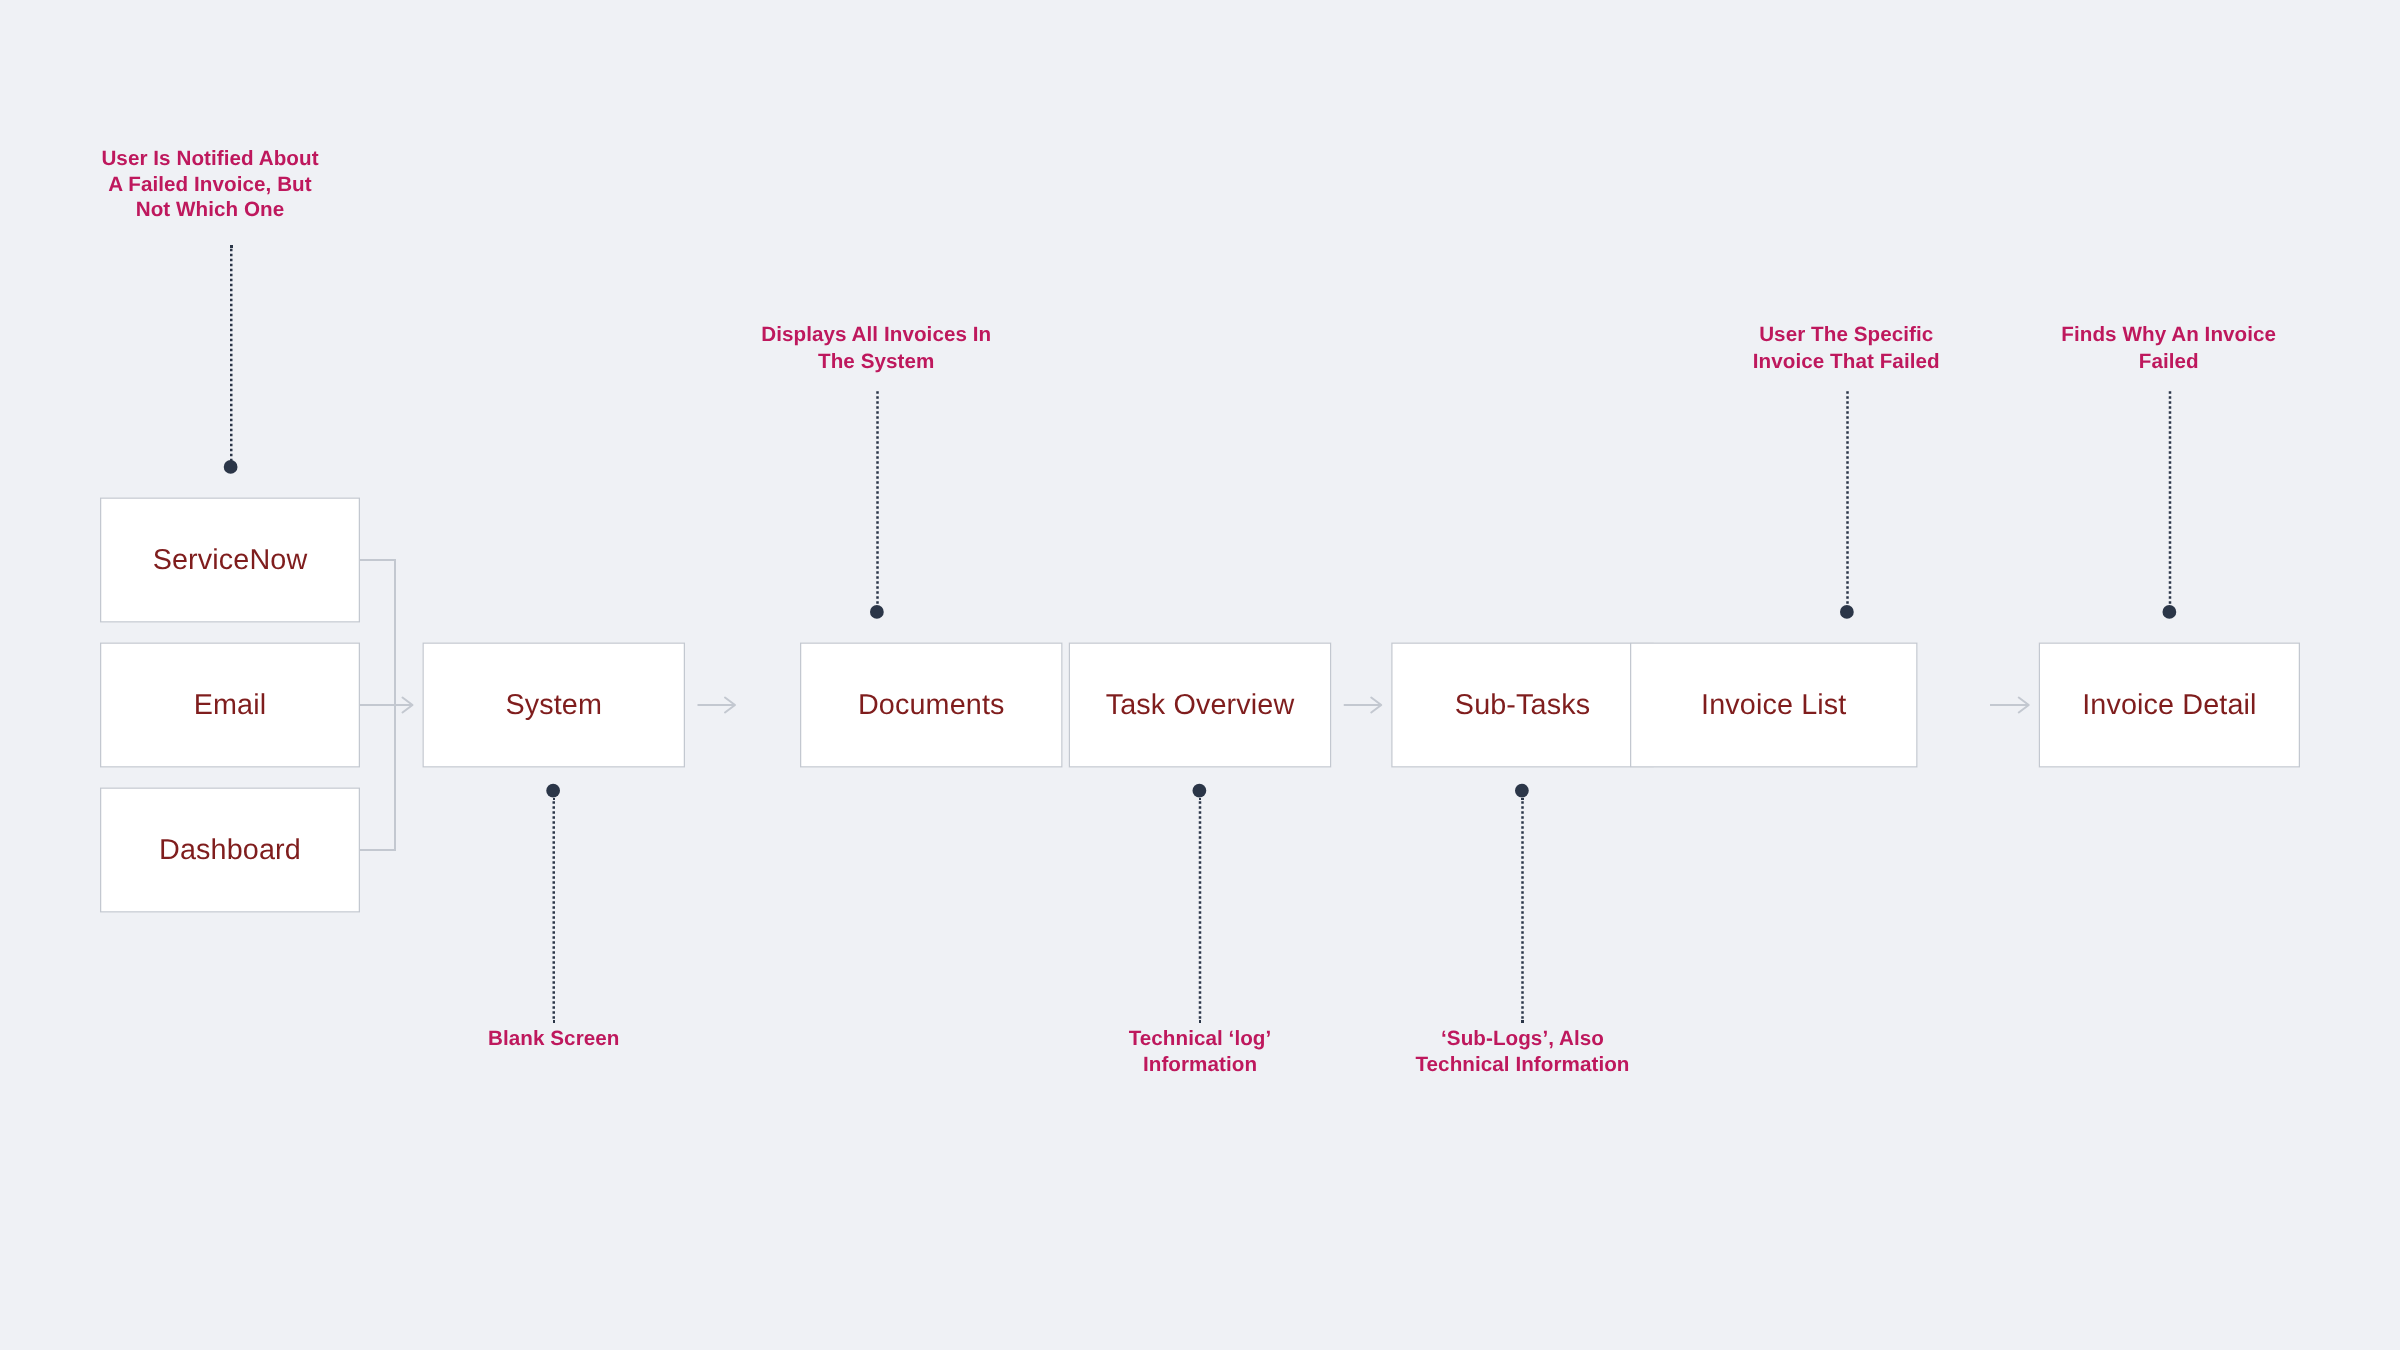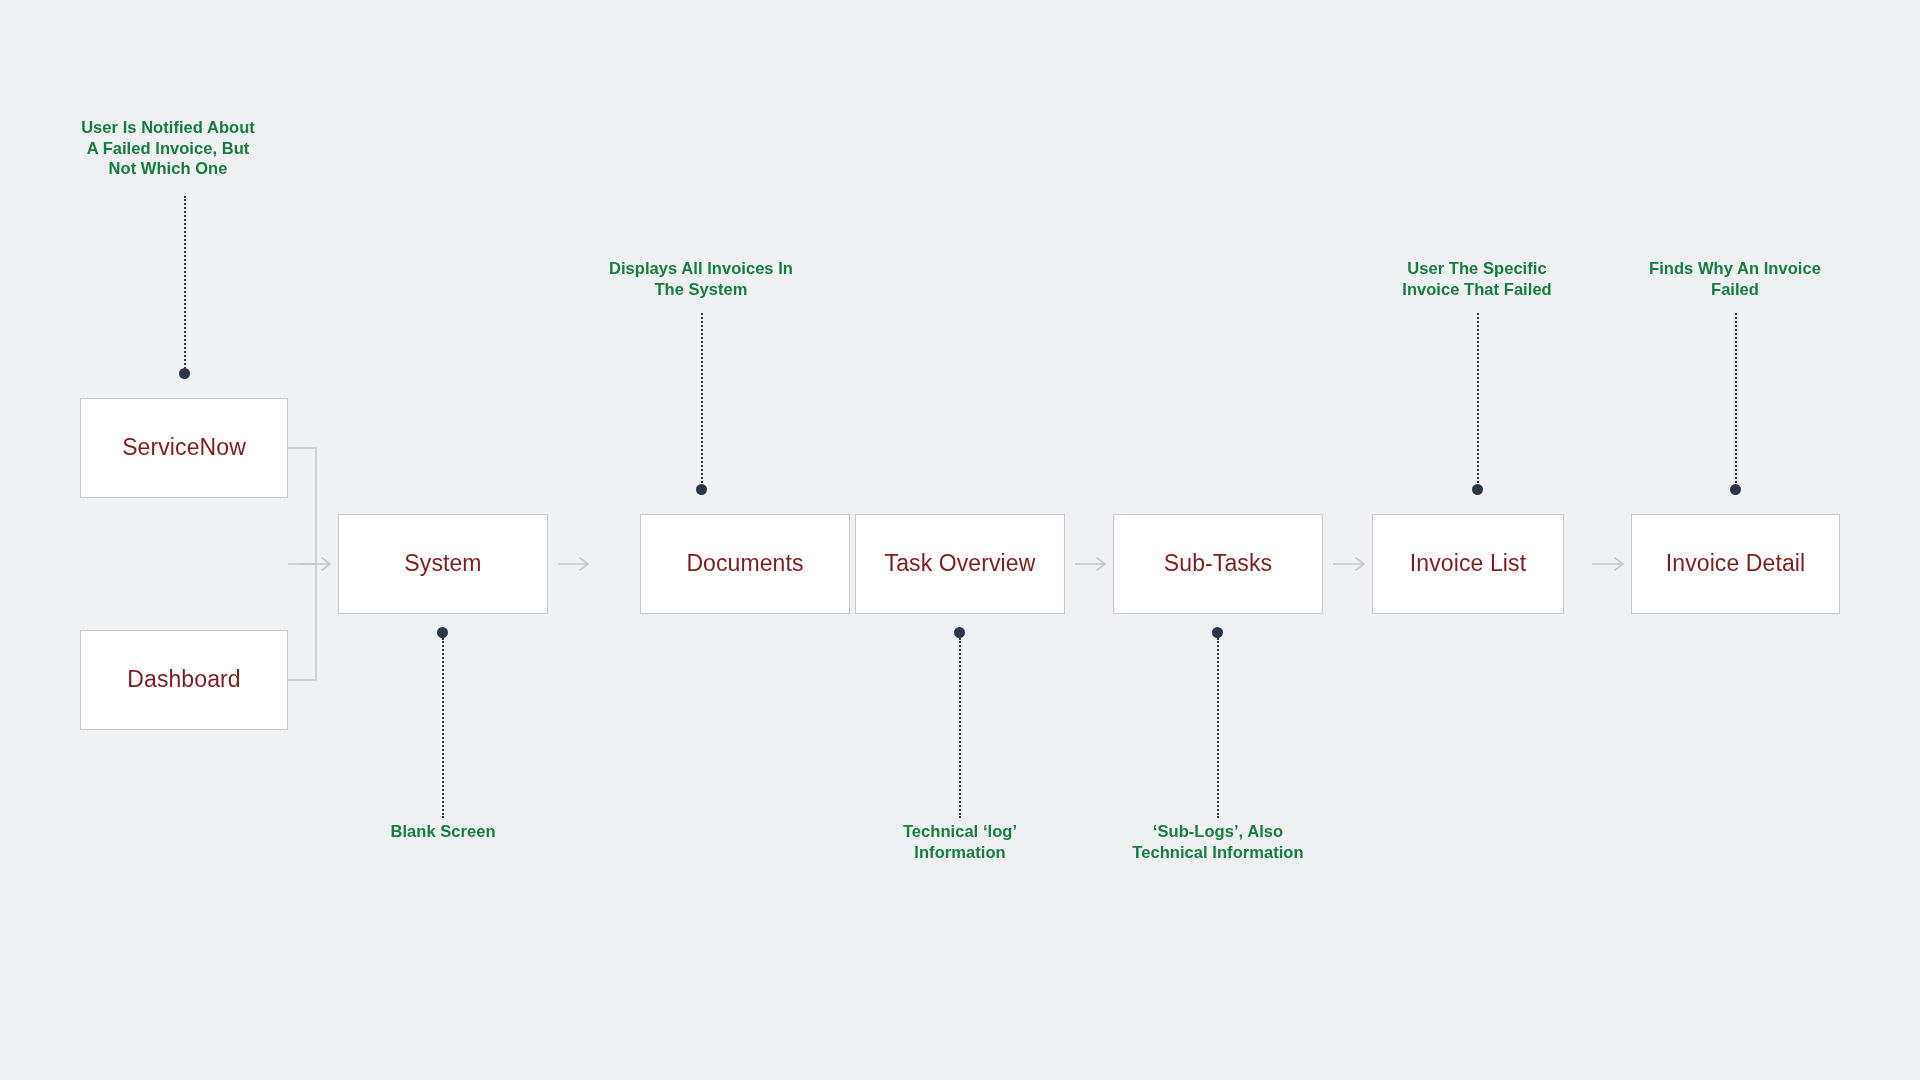--- a/index.html
+++ b/index.html
@@ -53,21 +53,21 @@
 
   
   .node.step {
     top: 514px;
     height: 100px;
   }
   .node.step.s0 { left: 338px;  width: 210px; }
   .node.step.s1 { left: 596px;  width: 210px; margin-left: 44px; }
   .node.step.s2 { left: 855px;  width: 210px; }
   .node.step.s3 { left: 1113px; width: 210px; }
-  .node.step.s4 { left: 1372px; width: 192px; }
+  .node.step.s4 { left: 1304px; width: 230px; }
   .node.step.s5 { left: 1631px; width: 209px; }
 
   
   .arrow-line {
     stroke: #c3c8d0;
     stroke-width: 1.6;
     fill: none;
   }
   .arrow-head {
     stroke: #c3c8d0;
@@ -78,21 +78,21 @@
   }
   .bracket {
     stroke: #c3c8d0;
     stroke-width: 1.6;
     fill: none;
   }
 
   
   .anno {
     position: absolute;
-    color: #15803d;
+    color: #be185d;
     font-size: 16.5px;
     font-weight: 700;
     line-height: 1.25;
     text-align: center;
     letter-spacing: 0.05px;
     white-space: pre-line;
   }
   .anno.top   { }
   .anno.bottom{ }
 
@@ -148,20 +148,23 @@
 
     <g>
       <line class="arrow-line" x1="1592" y1="564" x2="1623" y2="564"></line>
       <polyline class="arrow-head" points="1615,558 1623,564 1615,570"></polyline>
     </g>
   </svg>
 
   <div class="node entry n0">
     <span>ServiceNow</span>
   </div>
+  <div class="node entry n1">
+    <span>Email</span>
+  </div>
   <div class="node entry n2">
     <span>Dashboard</span>
   </div>
 
   <div class="node step s0">
     <span>System</span>
   </div>
   <div class="node step s1">
     <span>Documents</span>
   </div>

